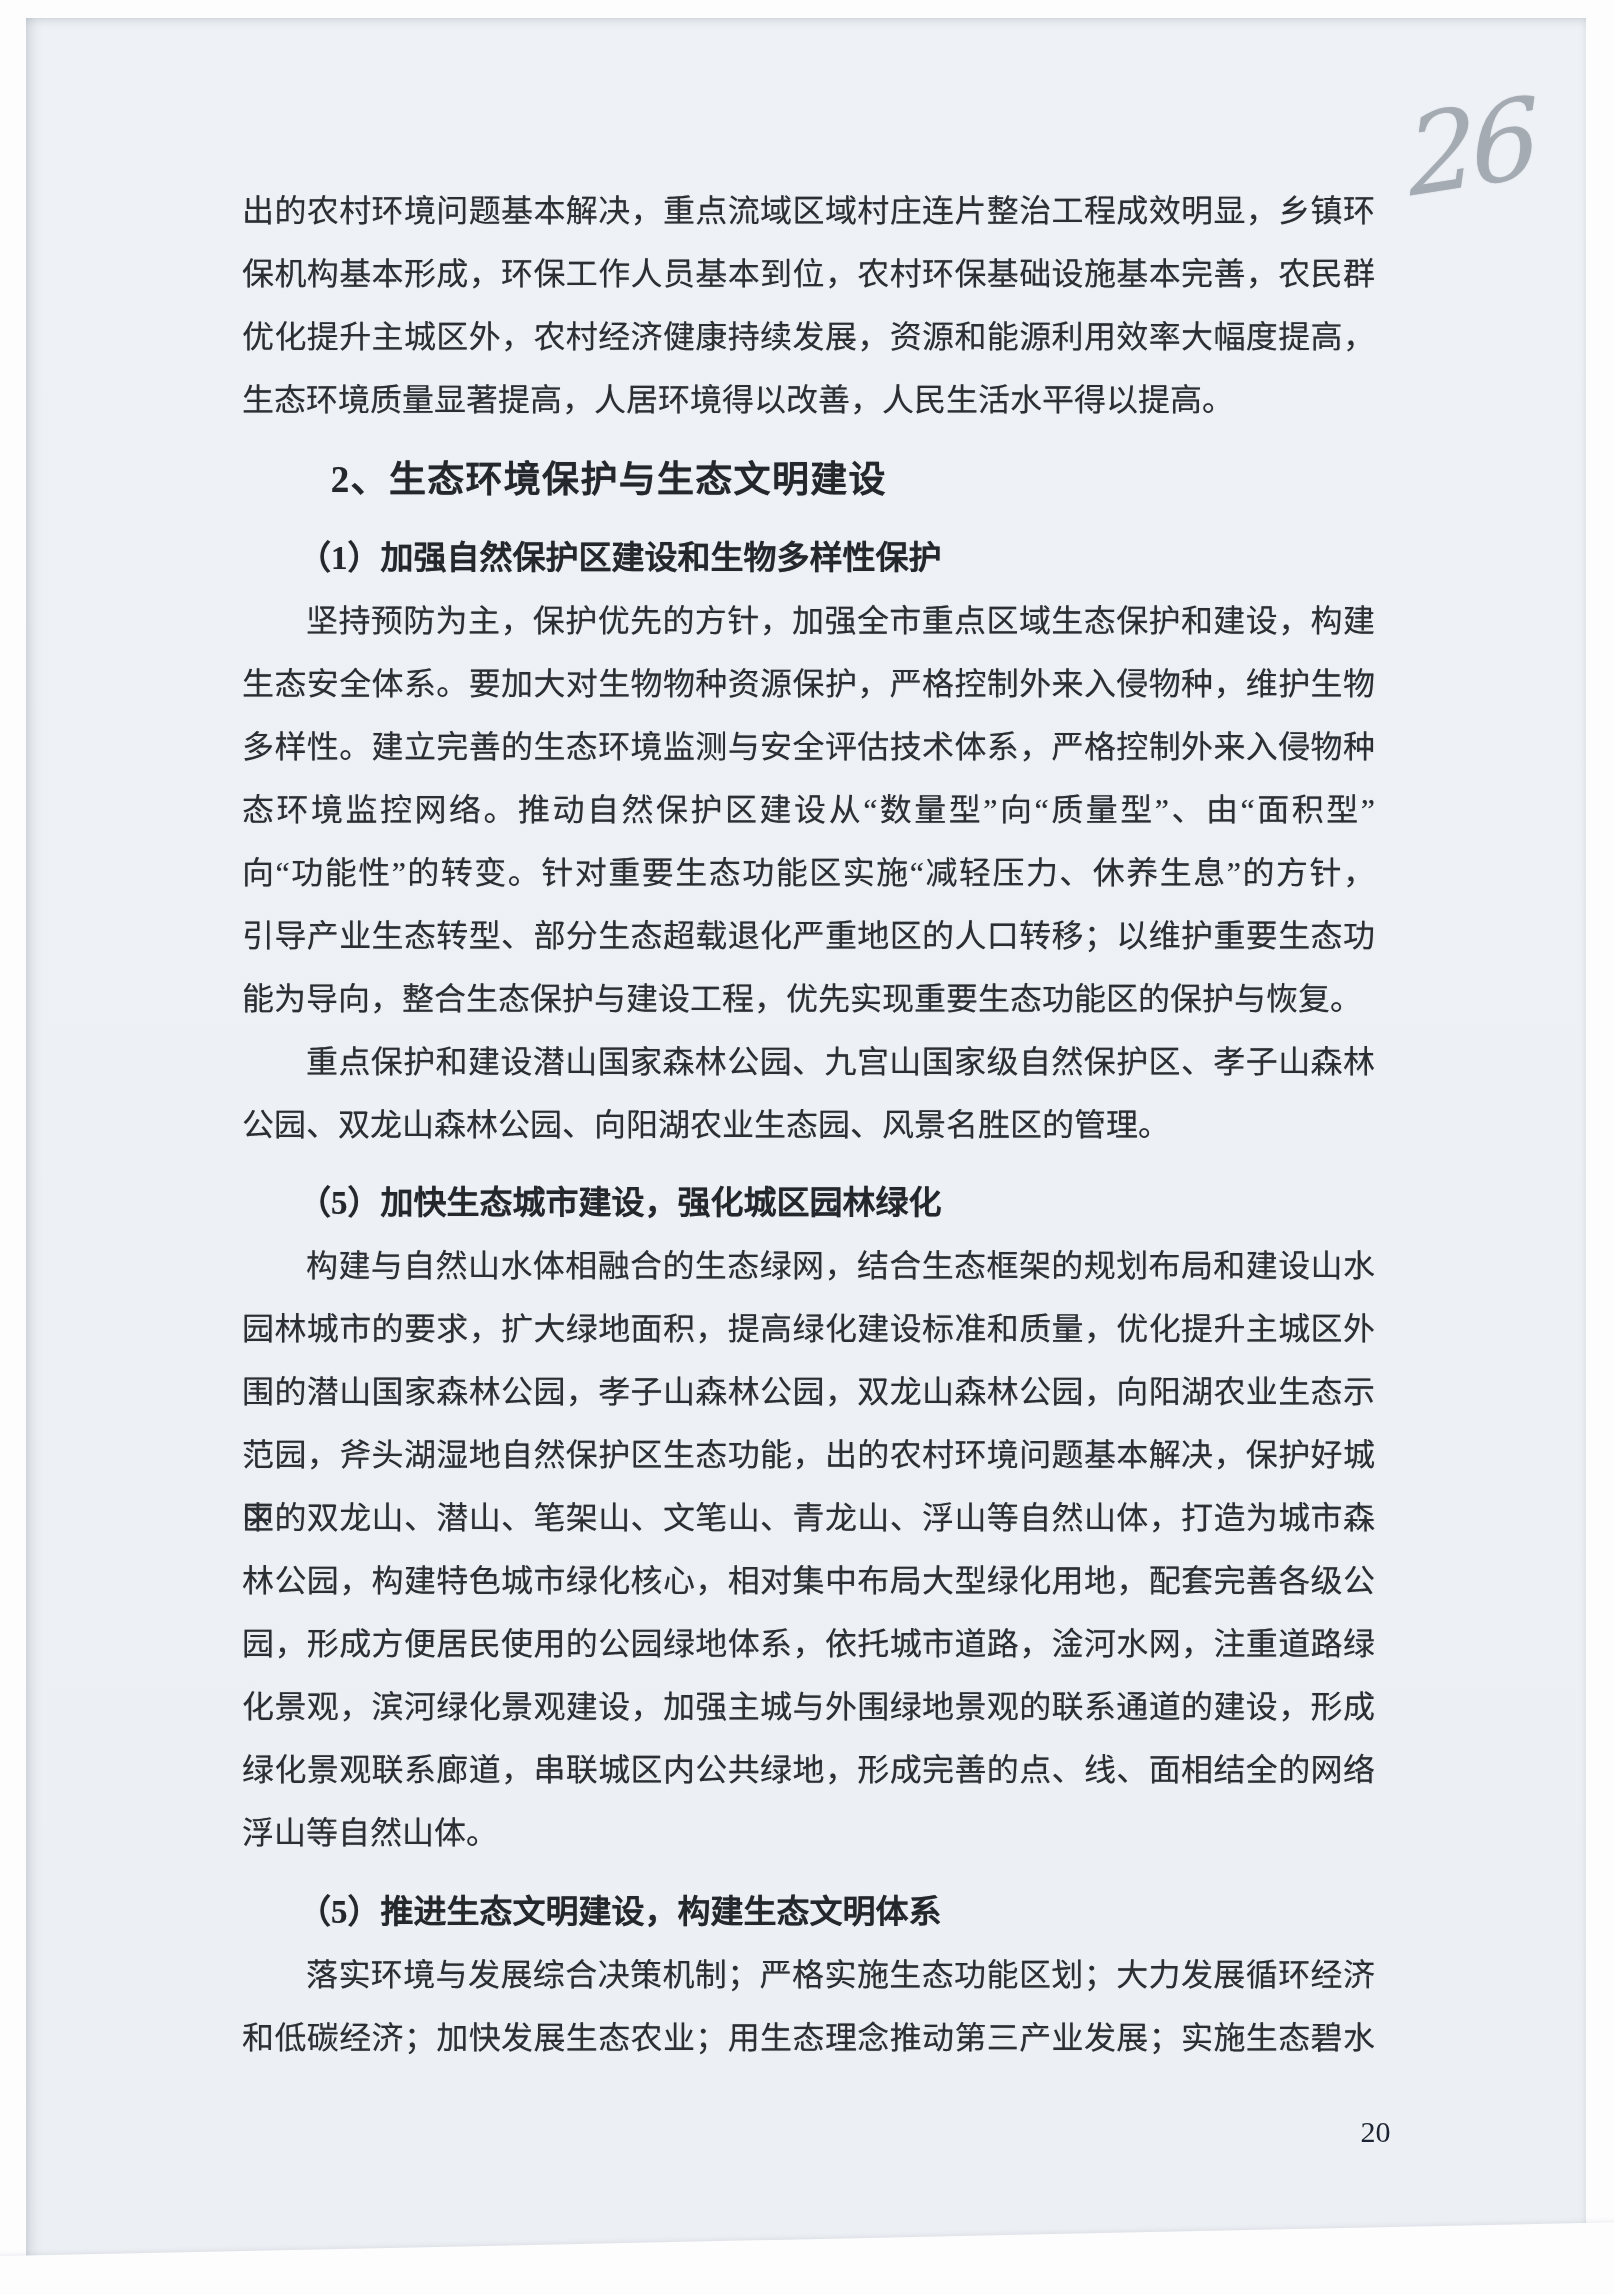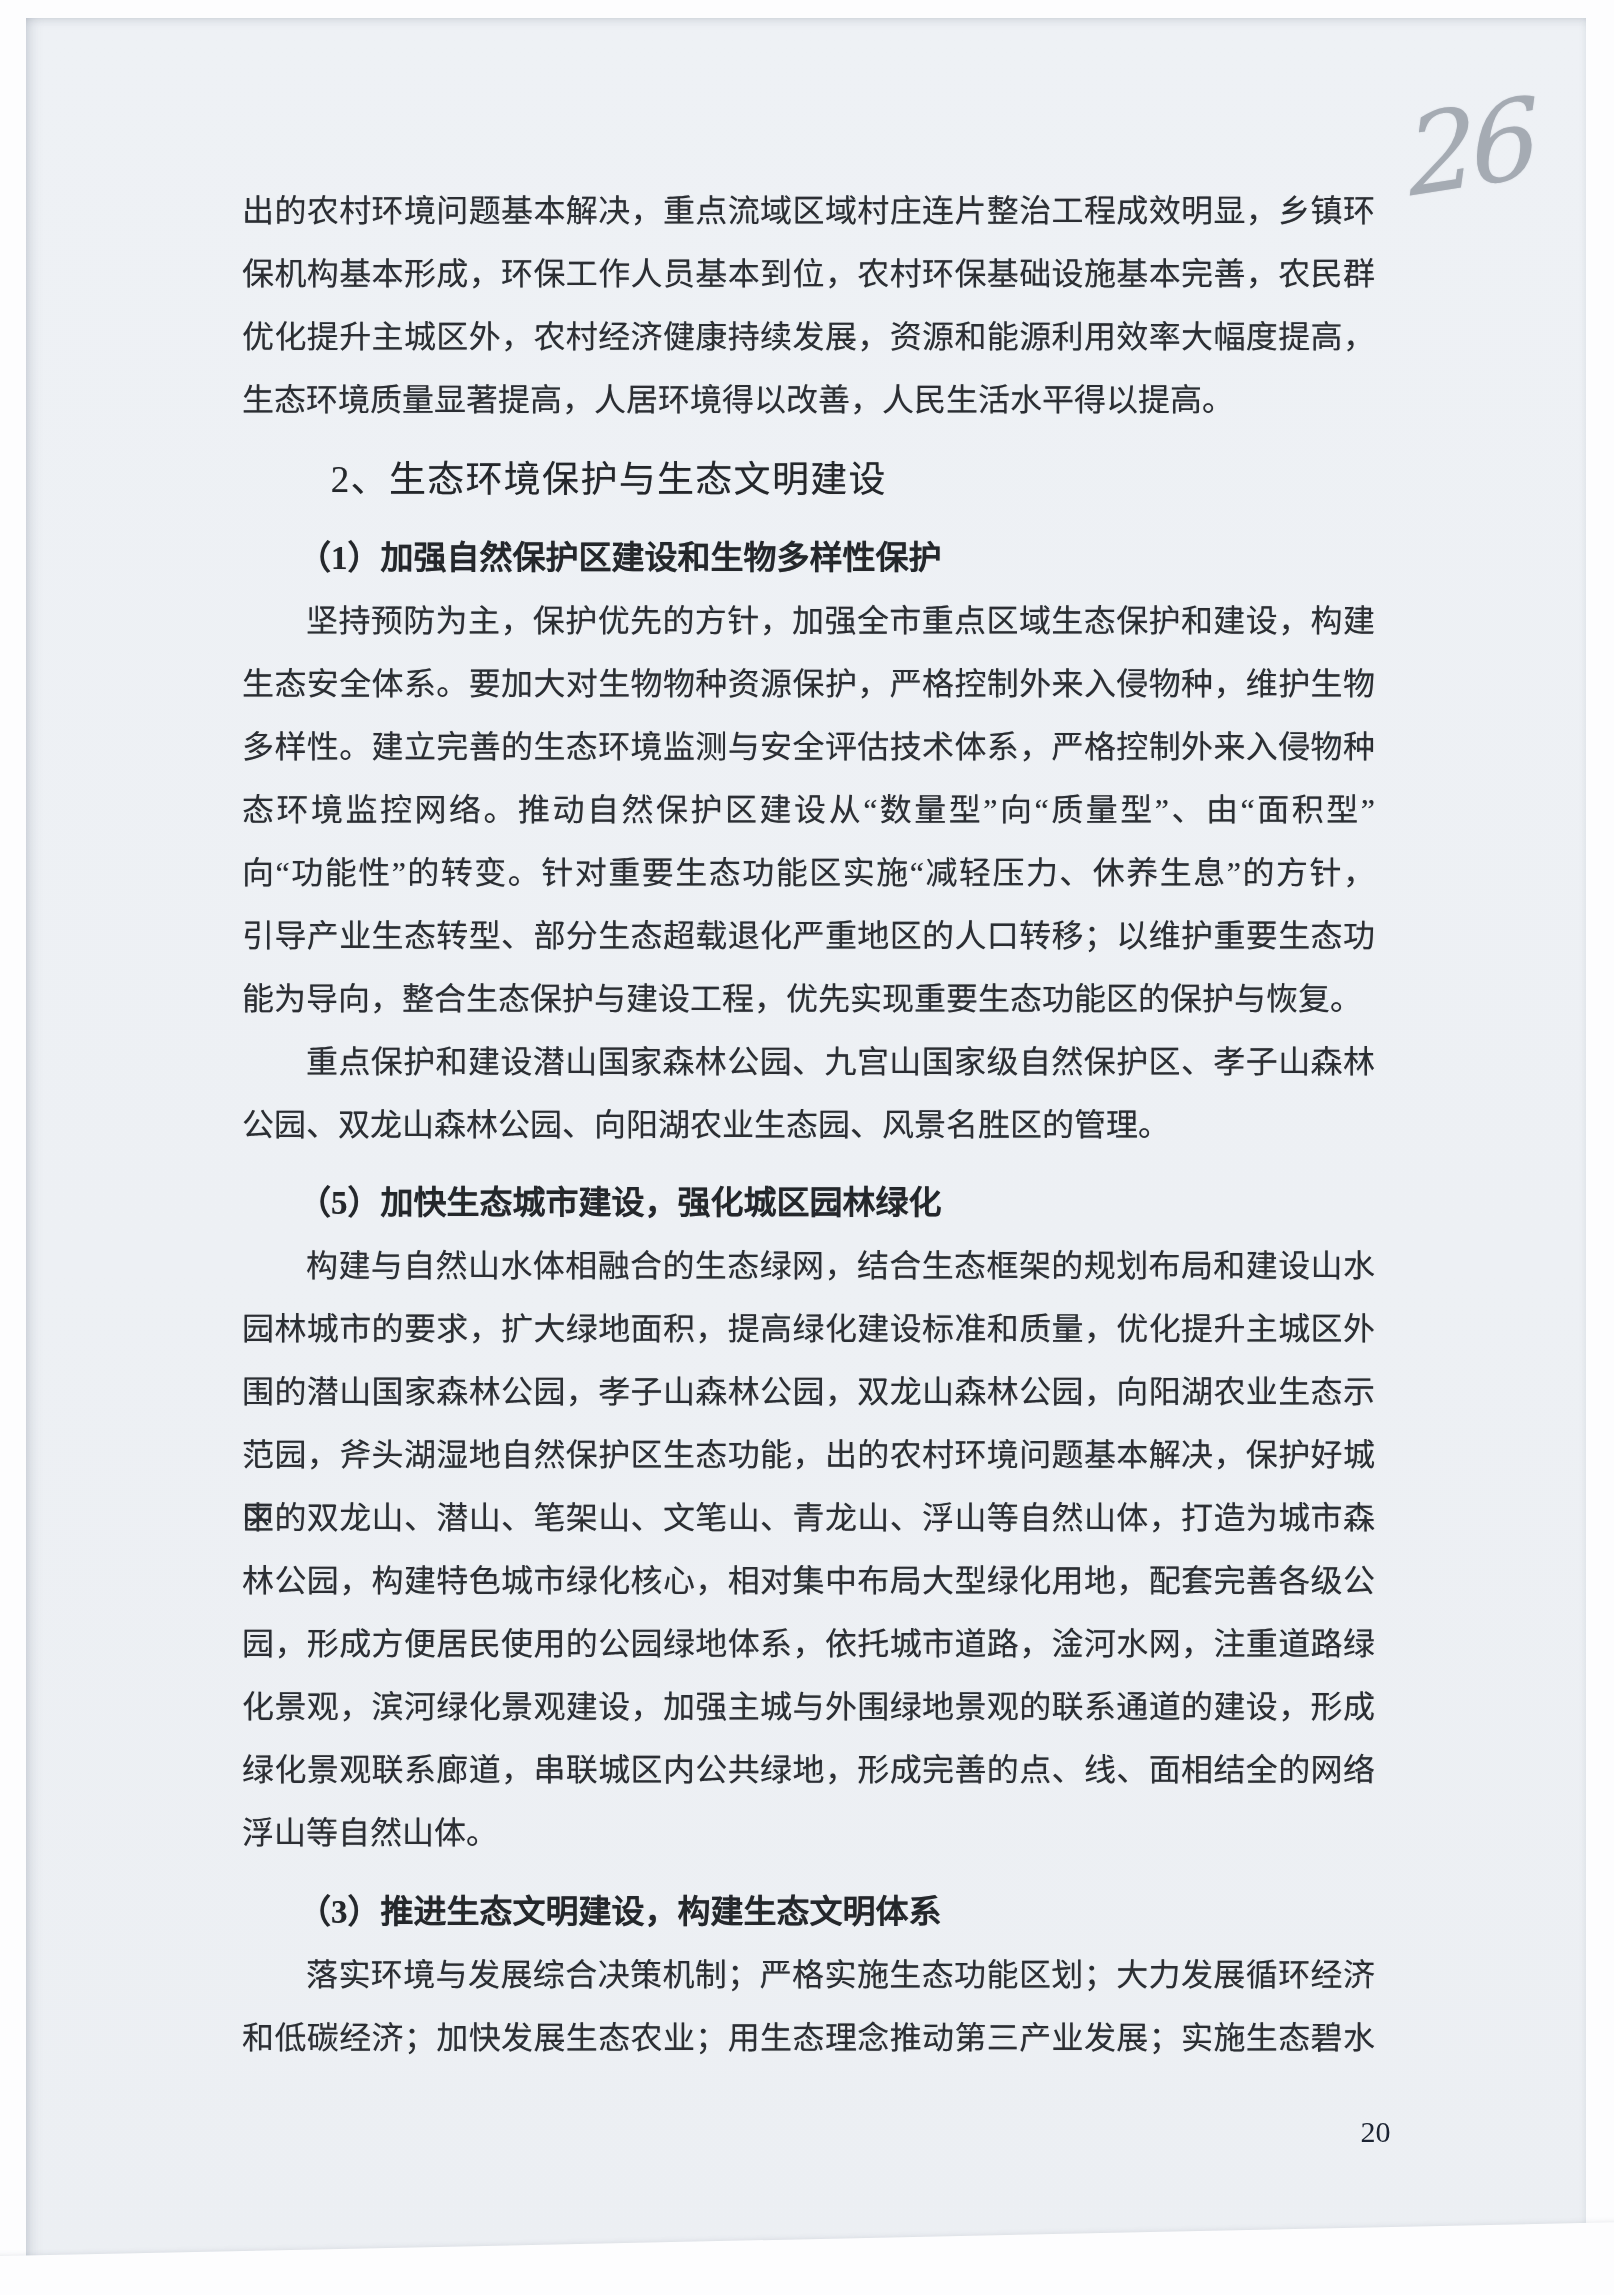--- a/index.html
+++ b/index.html
@@ -60,21 +60,21 @@
   .ln.j {
     white-space: normal;
     text-align: justify;
     text-align-last: justify;
     text-justify: inter-character;
   }
   .ln.indent { text-indent: 2em; }
   .h-main {
     margin: 15.7px 0 0 0;
     font-size: 37px;
-    font-weight: 400;
+    font-weight: 700;
     line-height: 63px;
     text-indent: 2.4em;
     color: #24272b;
     letter-spacing: 1.3px;
   }
   .h-sub {
     margin: 15.7px 0 0 0;
     font-size: 33px;
     font-weight: 700;
     line-height: 63px;
@@ -144,21 +144,21 @@
       <div class="ln j">园林城市的要求，扩大绿地面积，提高绿化建设标准和质量，优化提升主城区外</div>
       <div class="ln j">围的潜山国家森林公园，孝子山森林公园，双龙山森林公园，向阳湖农业生态示</div>
       <div class="ln j">范园，斧头湖湿地自然保护区生态功能，出的农村环境问题基本解决，保护好城区</div>
       <div class="ln j">中的双龙山、潜山、笔架山、文笔山、青龙山、浮山等自然山体，打造为城市森</div>
       <div class="ln j">林公园，构建特色城市绿化核心，相对集中布局大型绿化用地，配套完善各级公</div>
       <div class="ln j">园，形成方便居民使用的公园绿地体系，依托城市道路，淦河水网，注重道路绿</div>
       <div class="ln j">化景观，滨河绿化景观建设，加强主城与外围绿地景观的联系通道的建设，形成</div>
       <div class="ln j">绿化景观联系廊道，串联城区内公共绿地，形成完善的点、线、面相结全的网络</div>
       <div class="ln">浮山等自然山体。</div>
 
-      <div class="ln h-sub">（3）推进生态文明建设，构建生态文明体系</div>
+      <div class="ln h-sub">（5）推进生态文明建设，构建生态文明体系</div>
 
       <div class="ln j indent">落实环境与发展综合决策机制；严格实施生态功能区划；大力发展循环经济</div>
       <div class="ln j">和低碳经济；加快发展生态农业；用生态理念推动第三产业发展；实施生态碧水</div>
 
     </div>
 
     <div class="pageno">20</div>
 
     <div class="bottom-edge"></div>
   </div>

